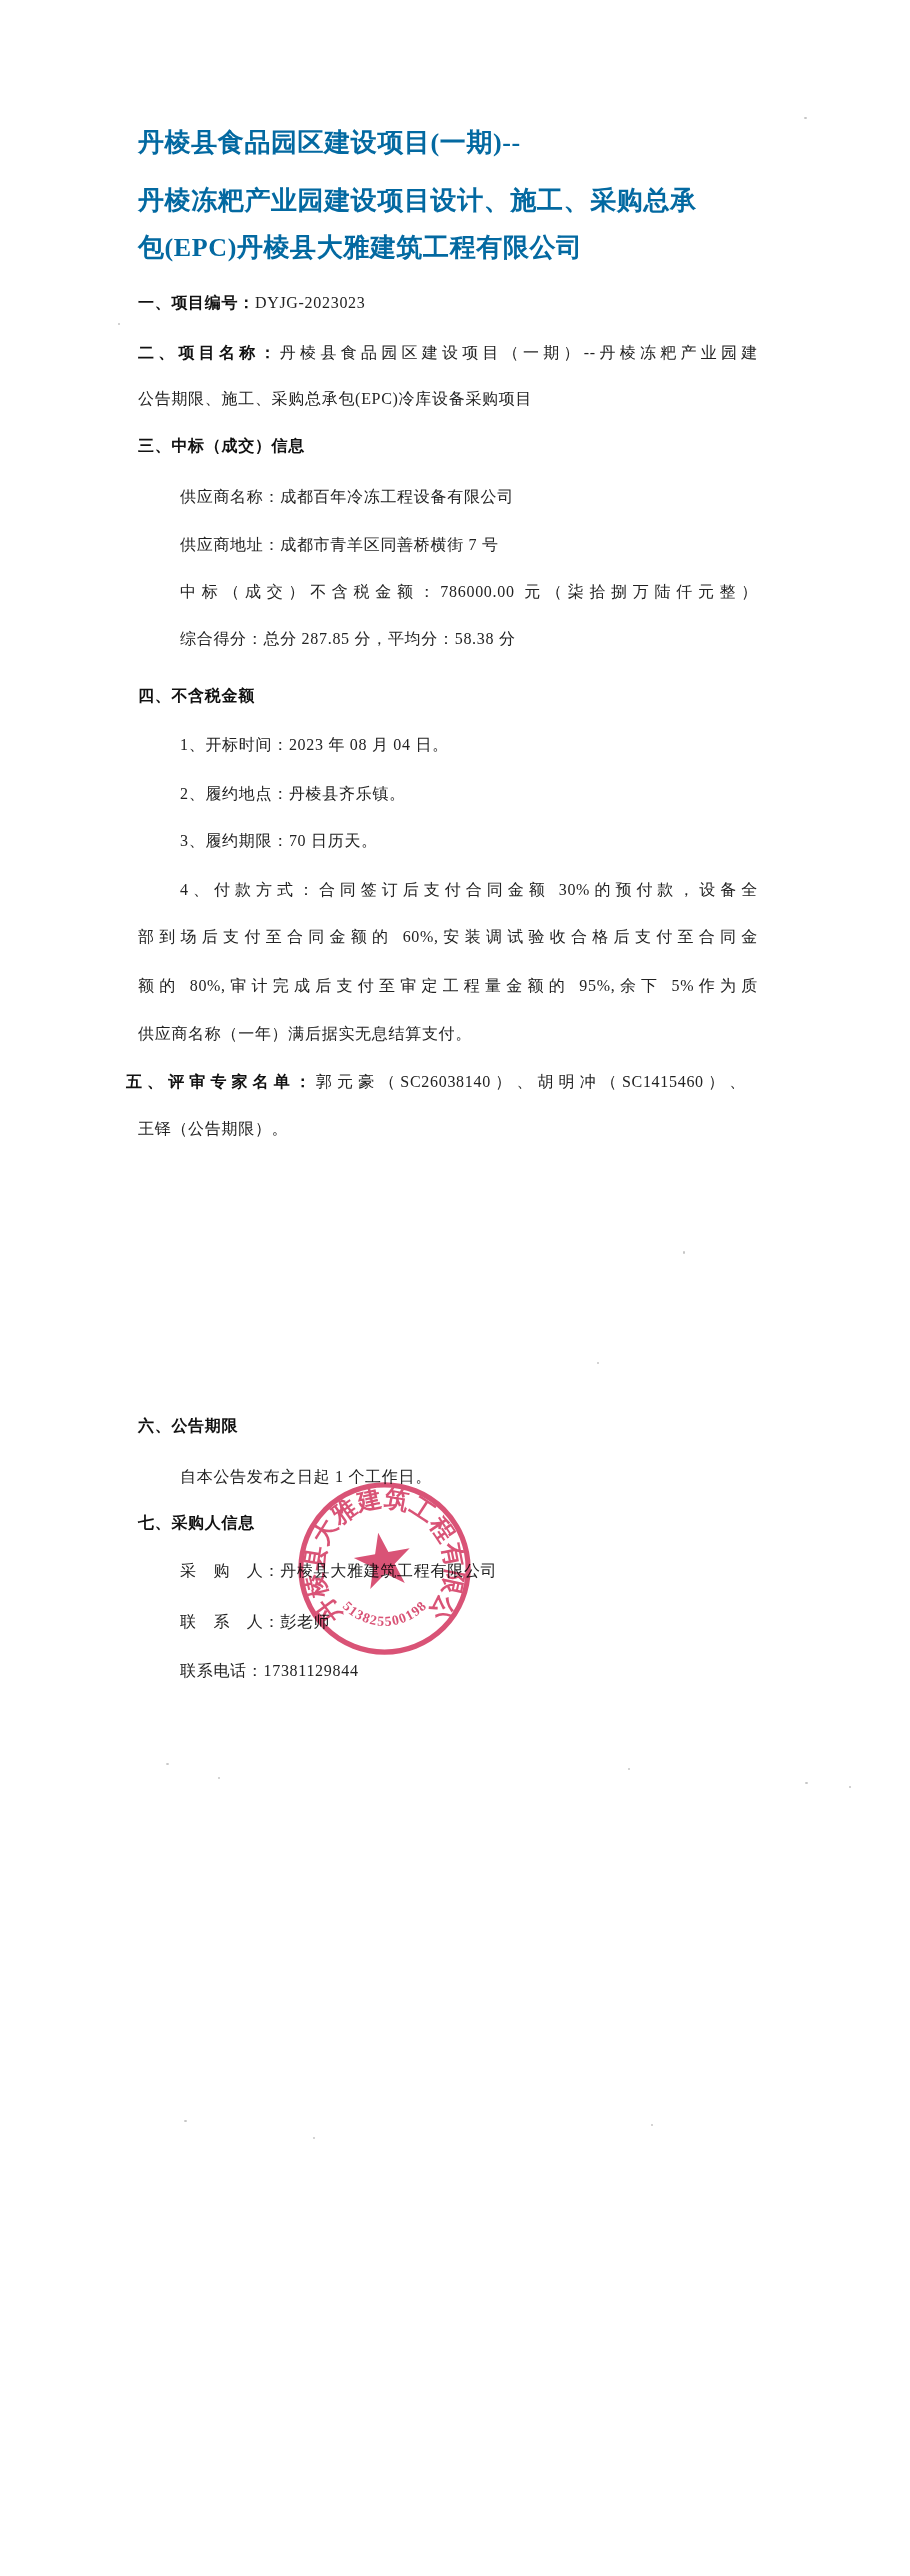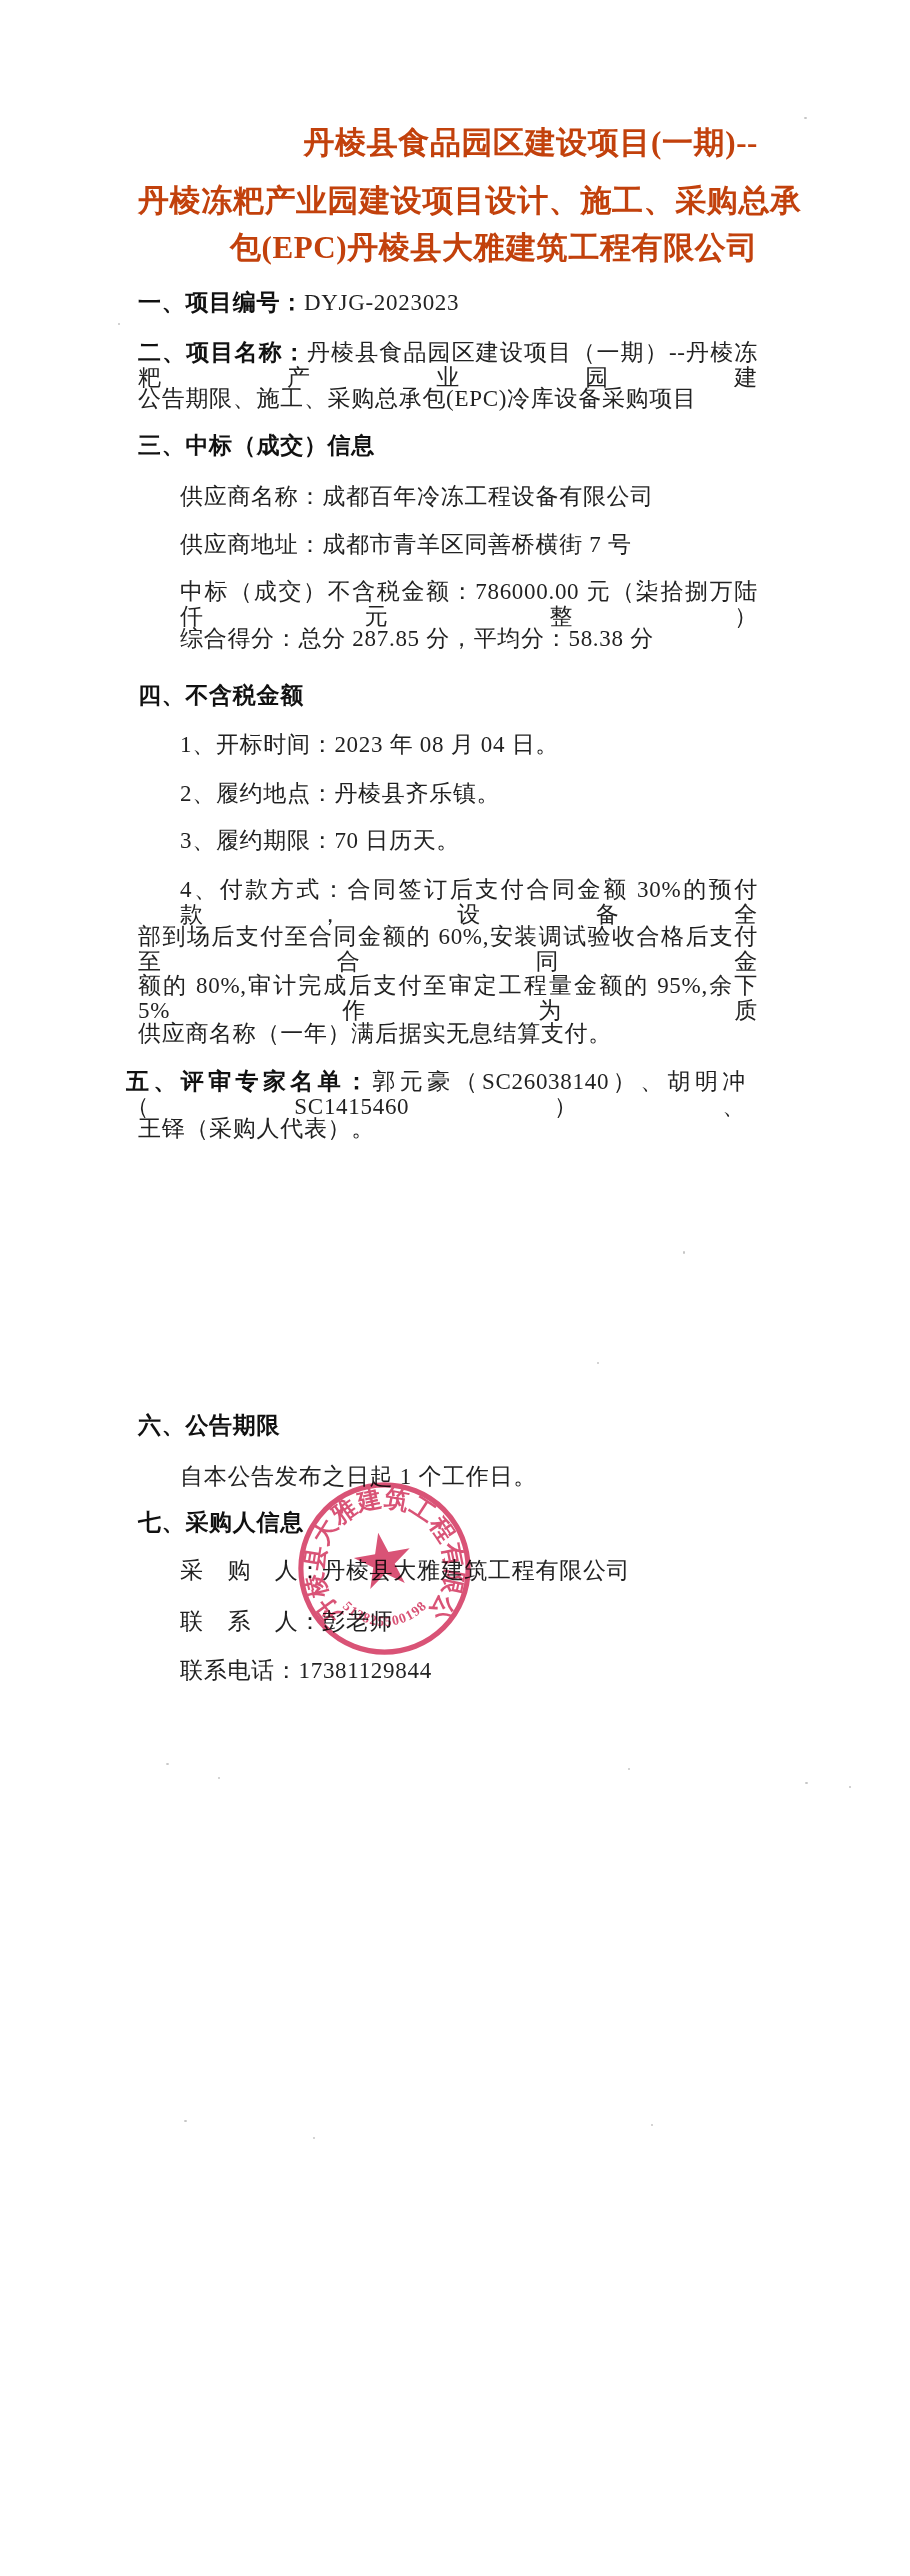--- a/index.html
+++ b/index.html
@@ -2,26 +2,26 @@
 <html style="font-size:9.2px"><head>
 <meta charset="utf-8">
 <style>
   html,body{margin:0;padding:0;}
   body{
     width:911px;height:2576px;position:relative;background:#ffffff;
     font-family:"Liberation Serif","DejaVu Serif",serif;
     overflow:hidden;
   }
   .title{
-    position:absolute;left:138px;width:620px;text-align:right;
-    font-size:31px;line-height:32px;font-weight:bold;color:#c2410c;
+    position:absolute;left:138px;width:620px;text-align:left;
+    font-size:26px;line-height:32px;font-weight:bold;color:#0369a1;
     letter-spacing:0.6px;white-space:nowrap;
   }
   .ln{
-    position:absolute;font-size:23px;line-height:25px;color:#222222;
+    position:absolute;font-size:16px;line-height:25px;color:#222222;
     letter-spacing:0.7px;white-space:nowrap;
   }
   .ln.j{white-space:normal;text-align:justify;text-align-last:justify;}
   .b{font-weight:bold;color:#111111;}
   .stamp{
     position:absolute;left:290px;top:1474px;width:189px;height:189px;
     mix-blend-mode:multiply;opacity:0.92;
   }
   .speck{position:absolute;background:#c6c6c6;border-radius:50%;}
 </style>
@@ -46,21 +46,21 @@
 <div class="ln b" style="top:683px;left:138px">四、不含税金额</div>
 <div class="ln" style="top:732px;left:180px">1、开标时间：2023 年 08 月 04 日。</div>
 <div class="ln" style="top:781px;left:180px">2、履约地点：丹棱县齐乐镇。</div>
 <div class="ln" style="top:828px;left:180px">3、履约期限：70 日历天。</div>
 <div class="ln j" style="top:877px;left:180px;width:578px">4、付款方式：合同签订后支付合同金额 30%的预付款，设备全</div>
 <div class="ln j" style="top:924px;left:138px;width:620px">部到场后支付至合同金额的 60%,安装调试验收合格后支付至合同金</div>
 <div class="ln j" style="top:973px;left:138px;width:620px">额的 80%,审计完成后支付至审定工程量金额的 95%,余下 5%作为质</div>
 <div class="ln" style="top:1021px;left:138px">供应商名称（一年）满后据实无息结算支付。</div>
 
 <div class="ln j" style="top:1069px;left:126px;width:620px"><span class="b">五、评审专家名单：</span><span>郭元豪（SC26038140）、胡明冲（SC1415460）、</span></div>
-<div class="ln" style="top:1116px;left:138px">王铎（采购人代表）。</div>
+<div class="ln" style="top:1116px;left:138px">王铎（公告期限）。</div>
 
 <div class="ln b" style="top:1413px;left:138px">六、公告期限</div>
 <div class="ln" style="top:1464px;left:180px">自本公告发布之日起 1 个工作日。</div>
 
 <div class="ln b" style="top:1510px;left:138px">七、采购人信息</div>
 <div class="ln" style="top:1558px;left:180px">采　购　人：丹棱县大雅建筑工程有限公司</div>
 <div class="ln" style="top:1609px;left:180px">联　系　人：彭老师</div>
 <div class="ln" style="top:1658px;left:180px">联系电话：17381129844</div>
 
 <div class="stamp">

